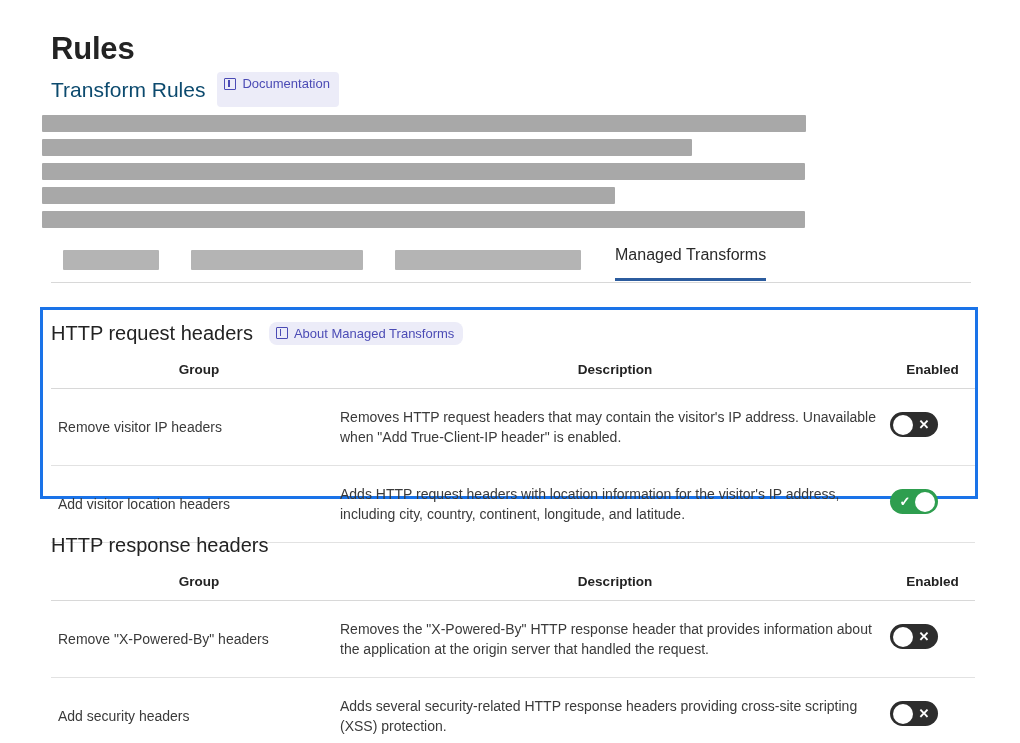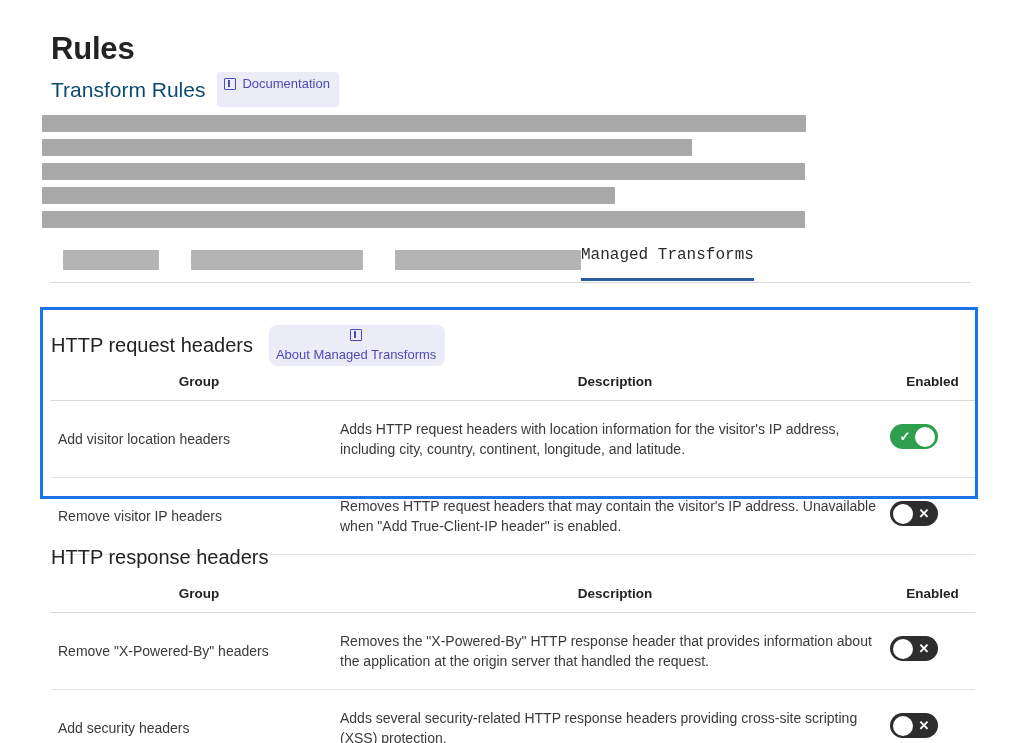--- a/index.html
+++ b/index.html
@@ -127,21 +127,20 @@
     border: 3px solid #1a73e8;
     box-sizing: border-box;
     pointer-events: none;
   }
 
   
   .section {
     position: absolute;
     left: 51px;
     width: 917px;
-    margin-top: 12px;
   }
   .section-1 { top: 318px; }
   .section-2 { top: 530px; }
 
   .section-title-row {
     display: flex;
     align-items: center;
     height: 30px;
   }
   .section-title {
@@ -153,21 +152,20 @@
     display: inline-flex;
     align-items: center;
     gap: 6px;
     margin-left: 16px;
     background: #ececf8;
     border-radius: 8px;
     padding: 4px 9px 4px 7px;
     color: #4b4bb5;
     font-size: 13px;
     cursor: pointer;
-    flex-direction: column;
   }
   .about-chip .bookicon {
     display: inline-block;
     width: 12px;
     height: 12px;
     border: 1.5px solid #4b4bb5;
     border-radius: 1px;
     position: relative;
     box-sizing: border-box;
   }
@@ -269,21 +267,21 @@
     <div class="sk" style="width:650px;"></div>
     <div class="sk" style="width:763px;"></div>
     <div class="sk" style="width:573px;"></div>
     <div class="sk" style="width:763px;"></div>
   </div>
 
   <div class="tabs">
     <div class="tab-sk" style="width:96px; margin-left:12px;"></div>
     <div class="tab-sk" style="width:172px; margin-left:32px;"></div>
     <div class="tab-sk" style="width:186px; margin-left:32px;"></div>
-    <div class="tab-label" style="font-family:Liberation Mono, monospace;">Managed Transforms</div>
+    <div class="tab-label" style="margin-left:34px;">Managed Transforms</div>
   </div>
 
   <div class="highlight-box"></div>
 
   <div class="section section-1">
     <div class="section-title-row">
       <div class="section-title">HTTP request headers</div>
       <div class="about-chip">
         <span class="bookicon"></span>
         <span>About Managed Transforms</span>
@@ -292,39 +290,39 @@
     <table class="mt">
       <thead>
         <tr>
           <th class="col-group">Group</th>
           <th class="col-desc">Description</th>
           <th class="col-enabled">Enabled</th>
         </tr>
       </thead>
       <tbody>
         <tr>
+          <td class="col-group">Remove visitor IP headers</td>
+          <td class="col-desc">Removes HTTP request headers that may contain the visitor's IP address. Unavailable when "Add True-Client-IP header" is enabled.</td>
+          <td class="col-enabled">
+            <span class="toggle off">
+              <span class="mark">✕</span>
+              <span class="knob"></span>
+            </span>
+          </td>
+        </tr>
+        <tr>
           <td class="col-group">Add visitor location headers</td>
           <td class="col-desc">Adds HTTP request headers with location information for the visitor's IP address, including city, country, continent, longitude, and latitude.</td>
           <td class="col-enabled">
             <span class="toggle on">
               <span class="mark">✓</span>
               <span class="knob"></span>
             </span>
           </td>
         </tr>
-        <tr>
-          <td class="col-group">Remove visitor IP headers</td>
-          <td class="col-desc">Removes HTTP request headers that may contain the visitor's IP address. Unavailable when "Add True-Client-IP header" is enabled.</td>
-          <td class="col-enabled">
-            <span class="toggle off">
-              <span class="mark">✕</span>
-              <span class="knob"></span>
-            </span>
-          </td>
-        </tr>
       </tbody>
     </table>
   </div>
 
   <div class="section section-2">
     <div class="section-title-row">
       <div class="section-title">HTTP response headers</div>
     </div>
     <table class="mt">
       <thead>

